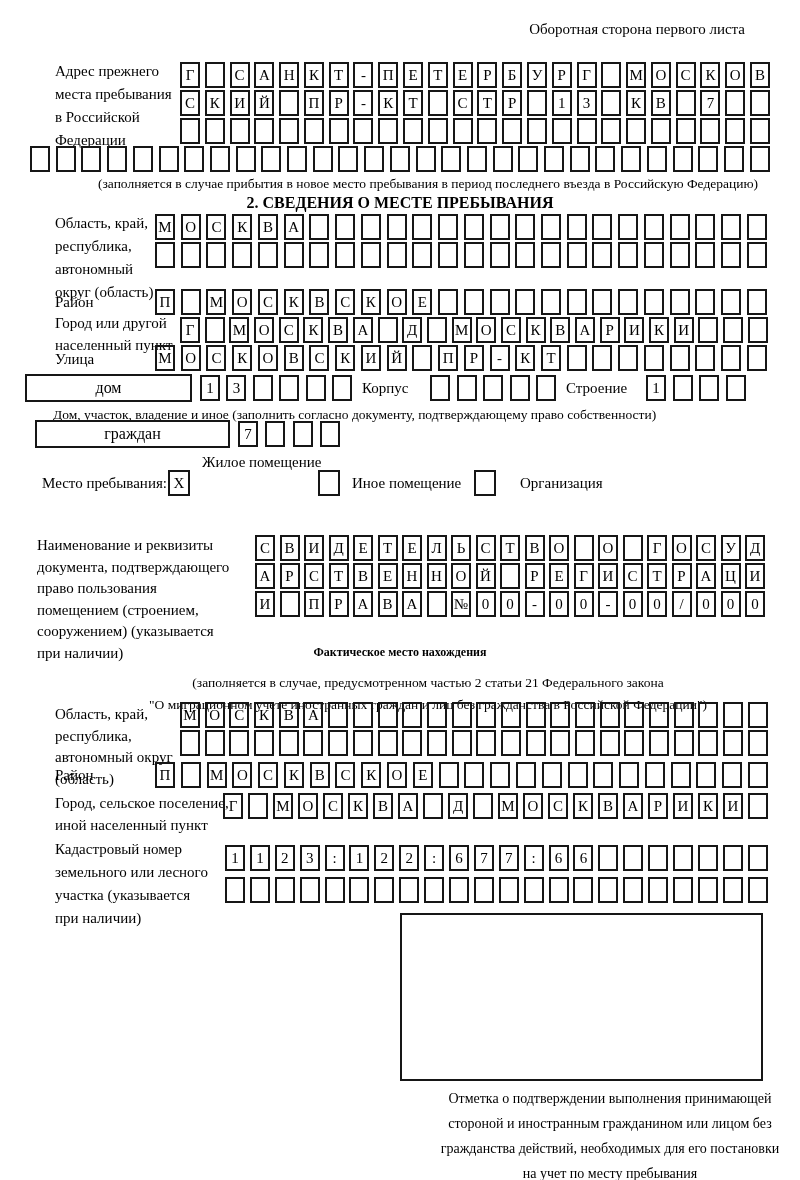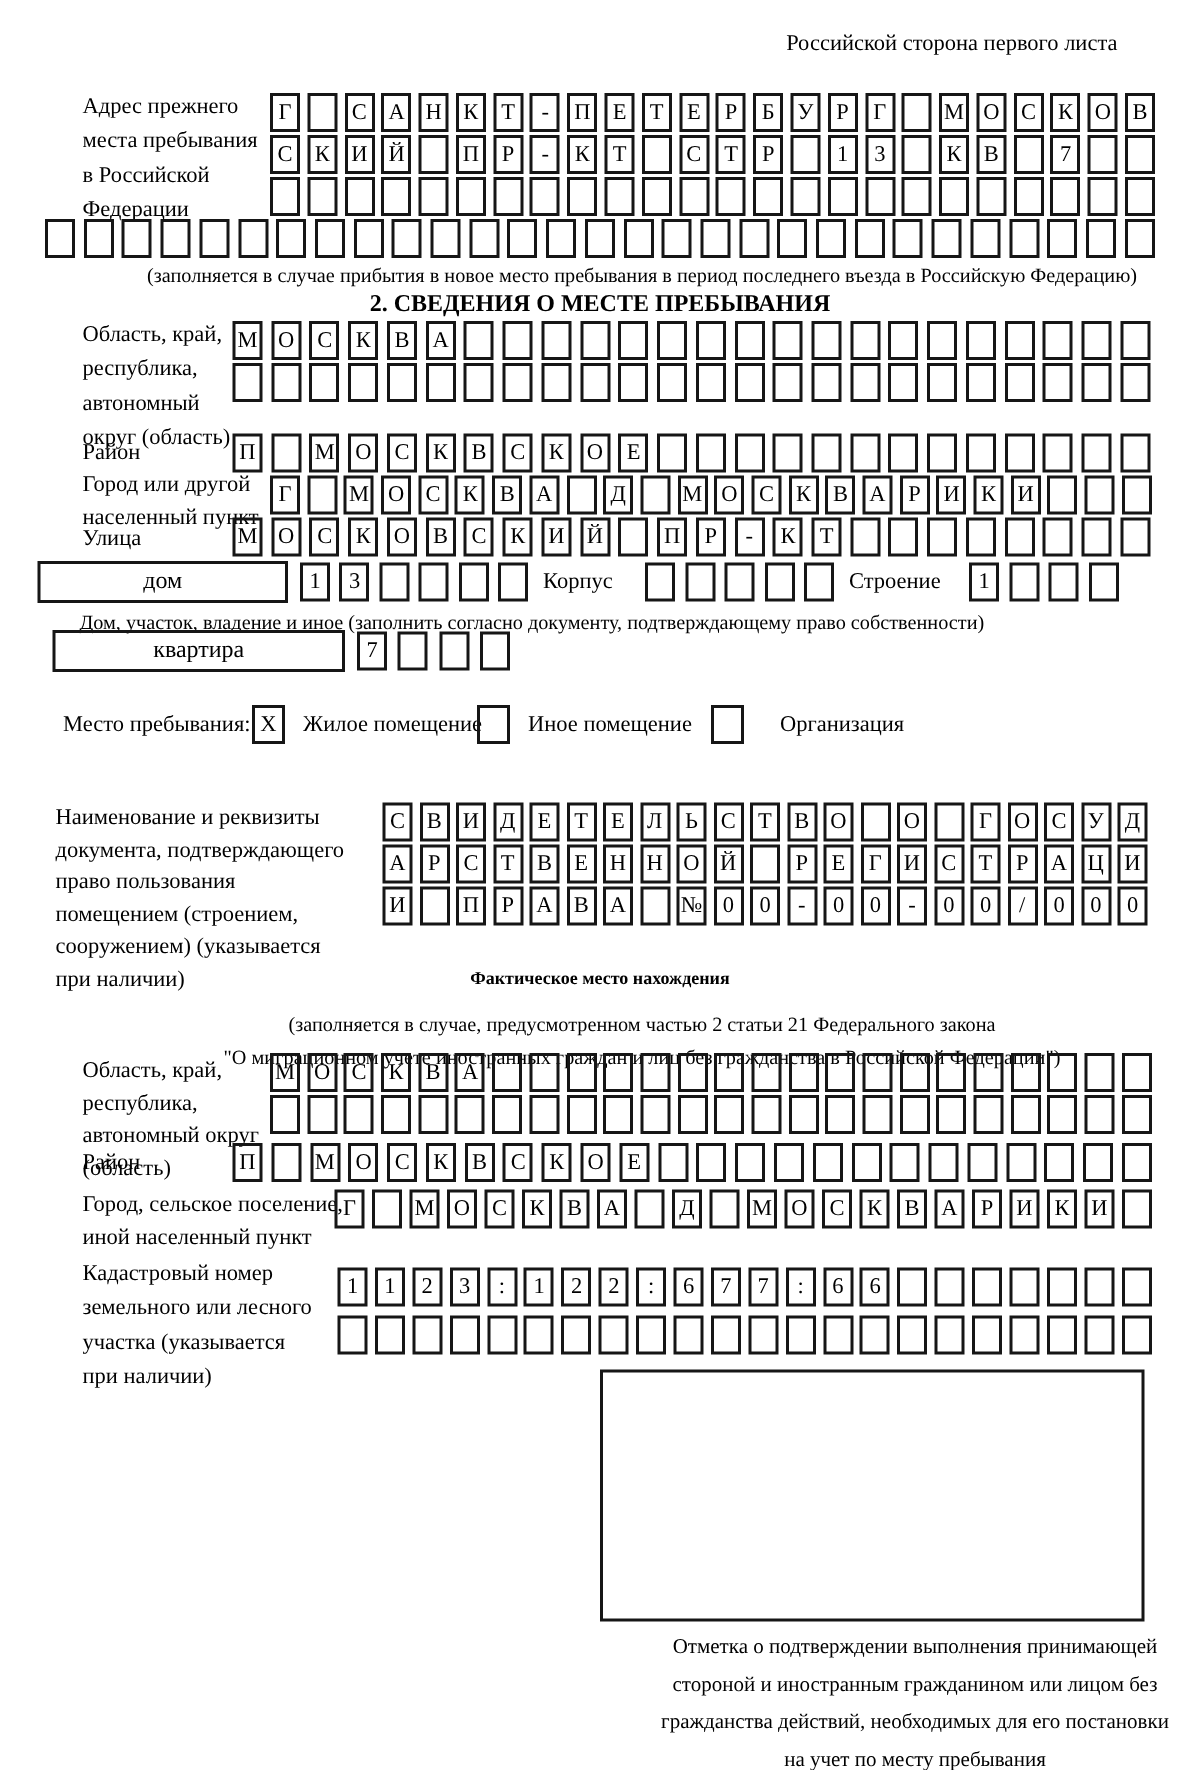--- a/index.html
+++ b/index.html
@@ -18,21 +18,21 @@
   .caption{position:absolute;font-size:13.5px;white-space:pre-line;padding-left:28px;}
   .center{text-align:center;}
   .heading{position:absolute;font-weight:bold;font-size:16px;text-align:center;width:100%;}
   .stampbox{position:absolute;box-sizing:border-box;border:2px solid #161616;background:#fff;}
 </style>
 </head>
 <body>
 
 <div class="page">
 
-  <div class="abs lbl" style="top:18px;right:55px;">Российской сторона первого листа</div>
+  <div class="abs lbl" style="top:18px;right:55px;">Оборотная сторона первого листа</div>
 
   <div class="abs lbl" style="left:55px;top:60px;">Адрес прежнего
 места пребывания
 в Российской
 Федерации</div>
   <div class="boxrow" style="left:180px;top:62px;width:590px;">
       <span class="cbox">Г</span>
       <span class="cbox"></span>
       <span class="cbox">С</span>
       <span class="cbox">А</span>
@@ -305,31 +305,31 @@
     </div>
   <div class="abs lbl" style="left:566px;top:377px;">Строение</div>
   <div class="boxrow" style="left:646px;top:375px;width:100px;">
       <span class="cbox">1</span>
       <span class="cbox"></span>
       <span class="cbox"></span>
       <span class="cbox"></span>
     </div>
   <div class="caption" style="left:25px;top:407px;">Дом, участок, владение и иное (заполнить согласно документу, подтверждающему право собственности)</div>
 
-  <div class="widefield" style="left:35px;top:420px;width:195px;">квартира</div>
+  <div class="widefield" style="left:35px;top:420px;width:195px;">граждан</div>
   <div class="boxrow" style="left:238px;top:421px;width:102px;">
       <span class="cbox">7</span>
       <span class="cbox"></span>
       <span class="cbox"></span>
       <span class="cbox"></span>
     </div>
 
   <div class="abs lbl" style="left:42px;top:472px;">Место пребывания:</div>
   <div class="chk" style="left:168px;top:470px;">X</div>
-  <div class="abs lbl" style="left:202px;top:472px;">Жилое помещение</div>
+  <div class="abs lbl" style="left:202px;top:451px;">Жилое помещение</div>
   <div class="chk" style="left:318px;top:470px;"></div>
   <div class="abs lbl" style="left:352px;top:472px;">Иное помещение</div>
   <div class="chk" style="left:474px;top:470px;"></div>
   <div class="abs lbl" style="left:520px;top:472px;">Организация</div>
 
   <div class="abs lbl-tight" style="left:37px;top:535px;">Наименование и реквизиты
 документа, подтверждающего
 право пользования
 помещением (строением,
 сооружением) (указывается

